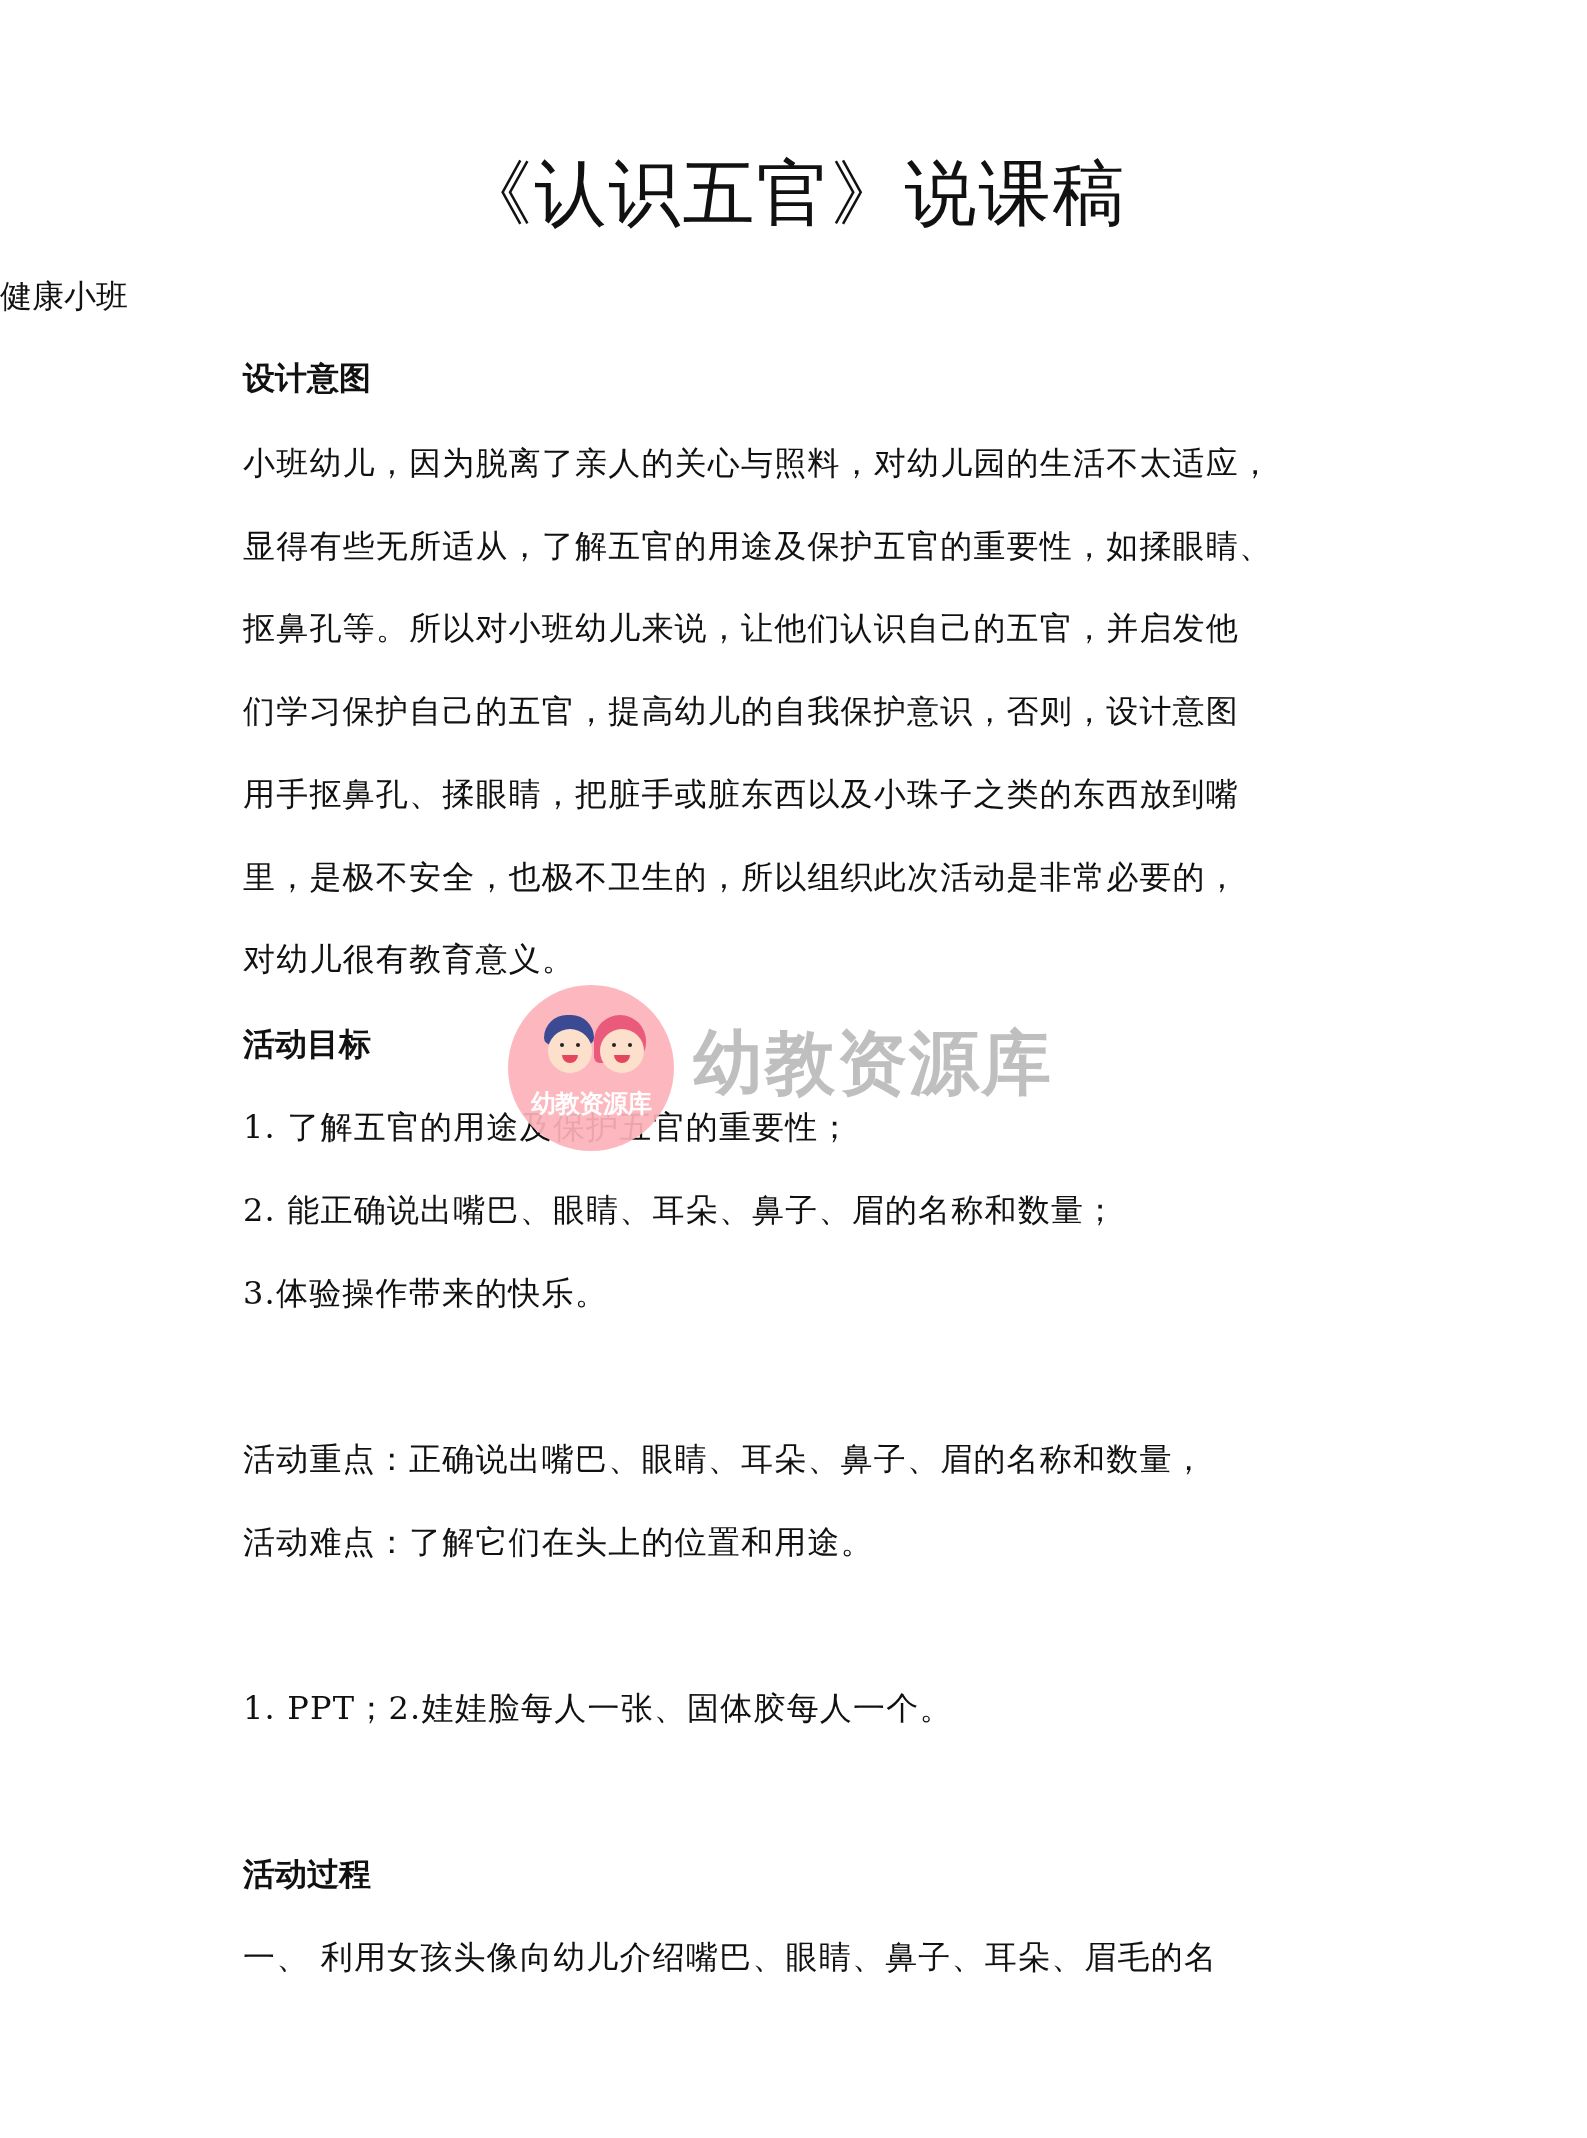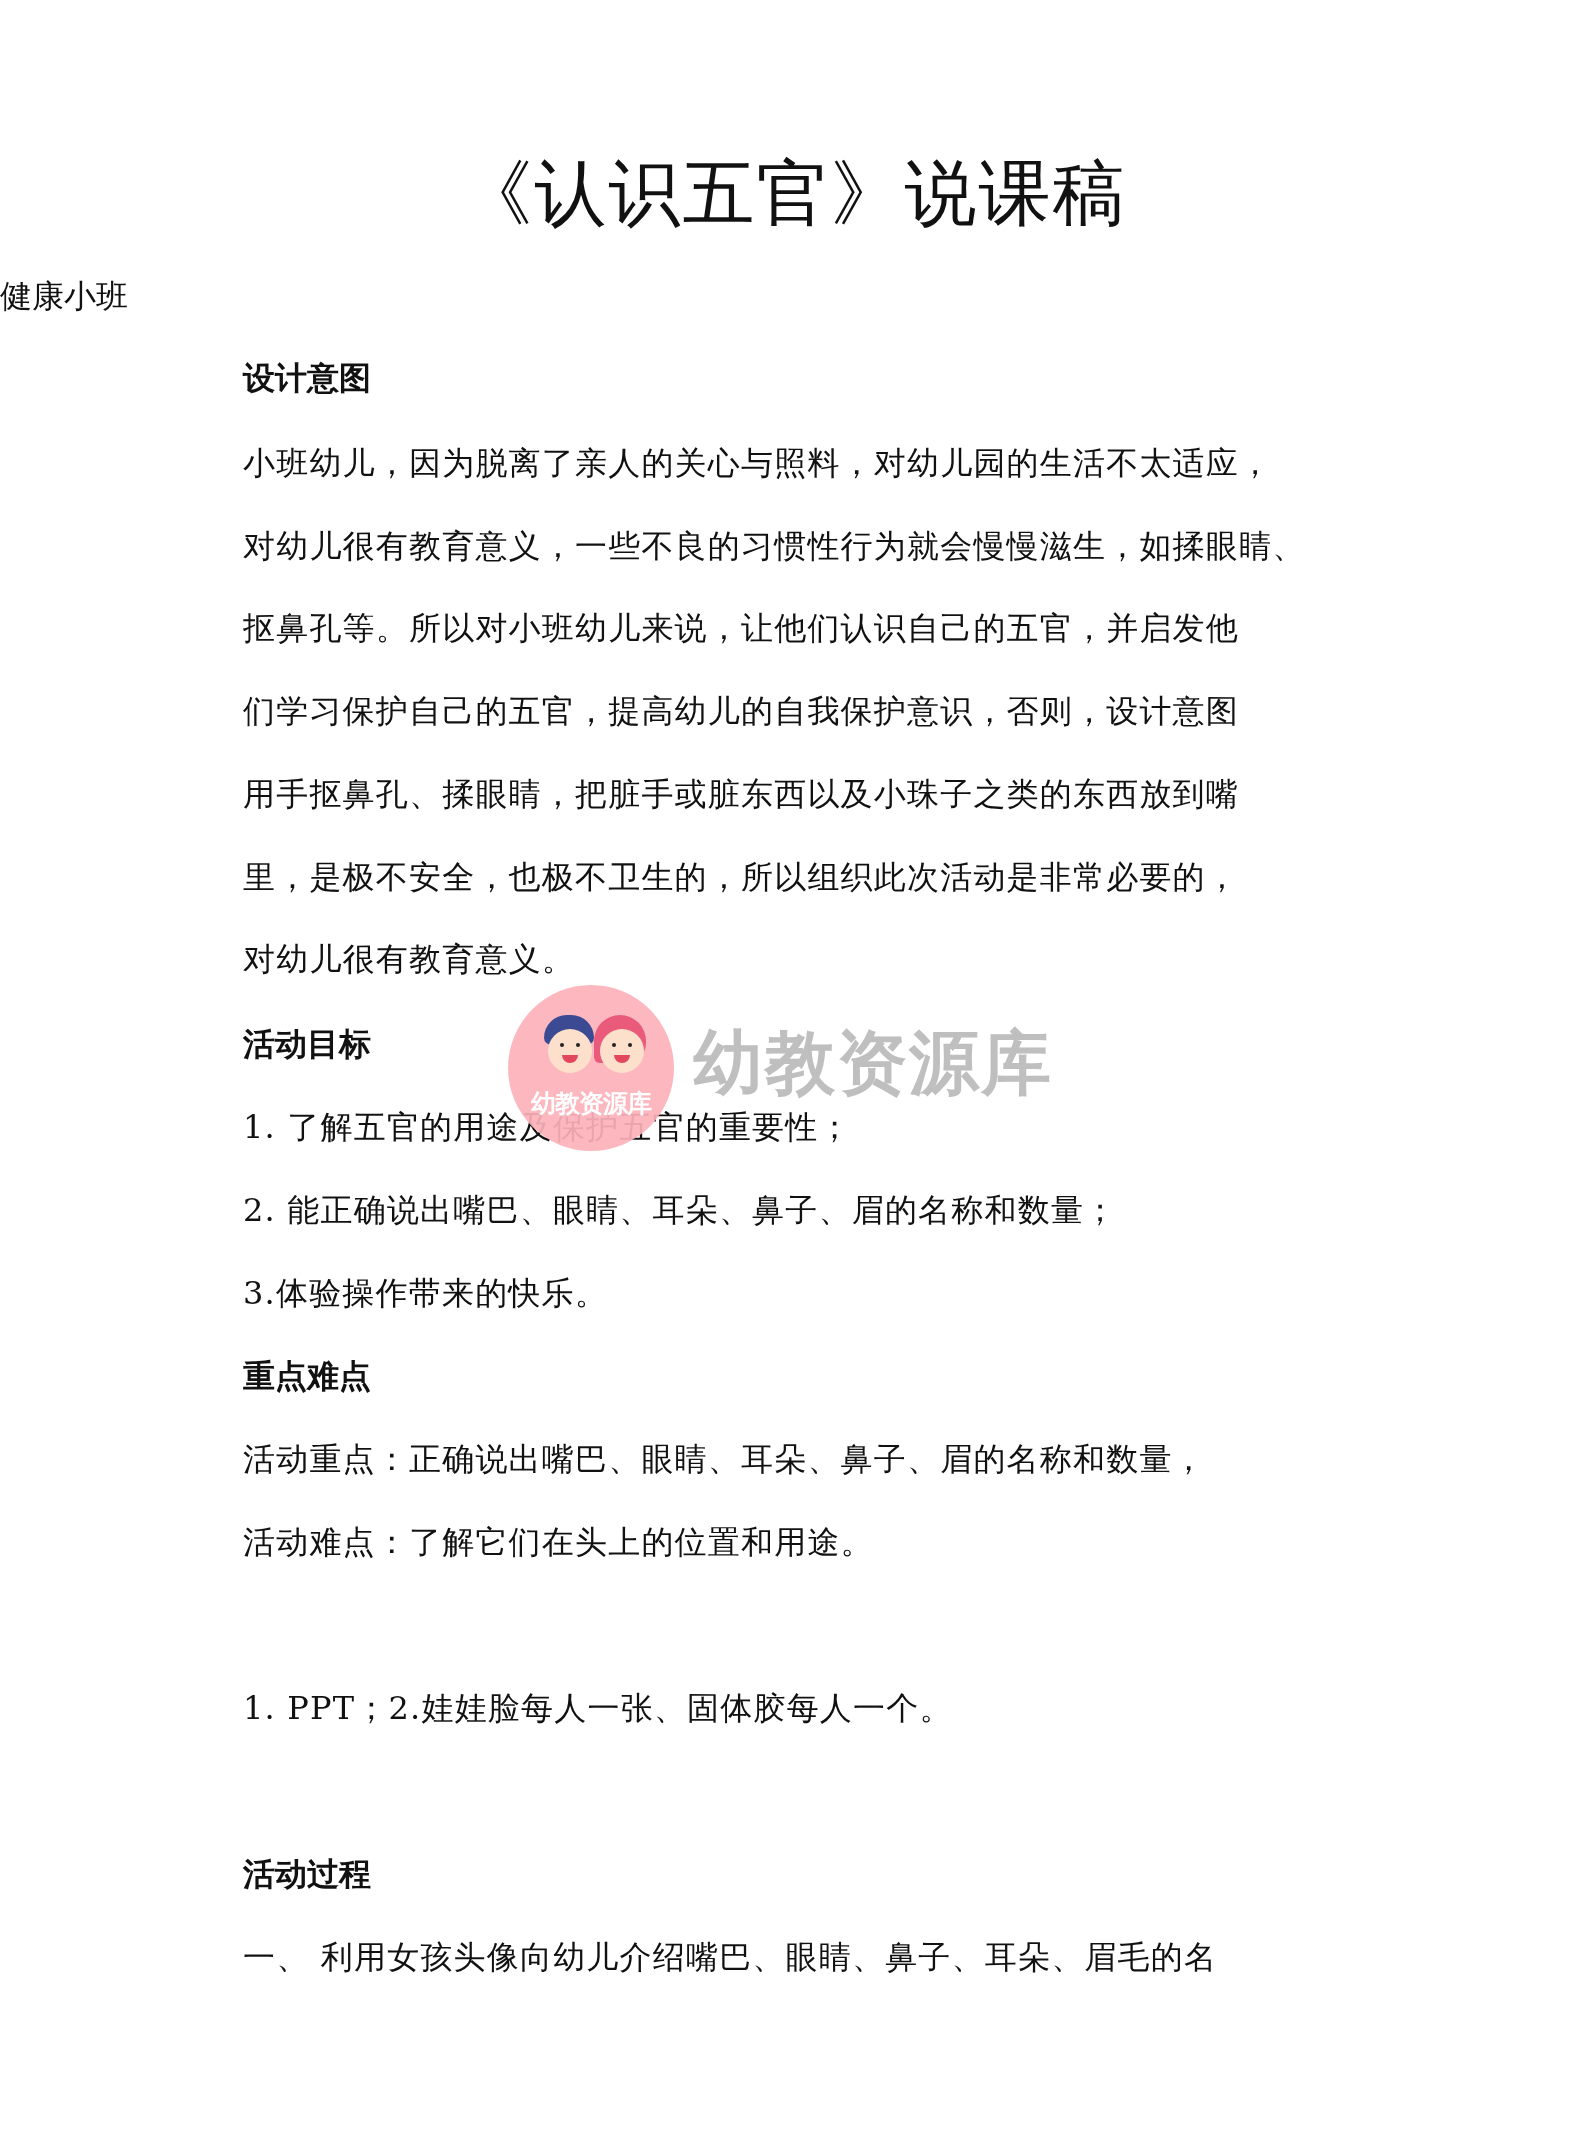--- a/index.html
+++ b/index.html
@@ -30,33 +30,32 @@
 </style>
 </head>
 <body>
 
 <div class="page">
   <div class="title">《认识五官》说课稿</div>
   <div class="subtitle">健康小班</div>
 
   <div class="line heading" style="top:358px">设计意图</div>
   <div class="line" style="top:443px">小班幼儿，因为脱离了亲人的关心与照料，对幼儿园的生活不太适应，</div>
-  <div class="line" style="top:526px">对幼儿很有教育意义，一些不良的习惯性行为就会慢慢滋生，如揉眼睛、</div>
+  <div class="line" style="top:526px">显得有些无所适从，了解五官的用途及保护五官的重要性，如揉眼睛、</div>
   <div class="line" style="top:608px">抠鼻孔等。所以对小班幼儿来说，让他们认识自己的五官，并启发他</div>
   <div class="line" style="top:691px">们学习保护自己的五官，提高幼儿的自我保护意识，否则，设计意图</div>
   <div class="line" style="top:774px">用手抠鼻孔、揉眼睛，把脏手或脏东西以及小珠子之类的东西放到嘴</div>
   <div class="line" style="top:857px">里，是极不安全，也极不卫生的，所以组织此次活动是非常必要的，</div>
   <div class="line" style="top:939px">对幼儿很有教育意义。</div>
 
   <div class="line heading" style="top:1024px">活动目标</div>
   <div class="line" style="top:1107px">1.  了解五官的用途及保护五官的重要性；</div>
   <div class="line" style="top:1190px">2.  能正确说出嘴巴、眼睛、耳朵、鼻子、眉的名称和数量；</div>
   <div class="line" style="top:1273px">3.体验操作带来的快乐。</div>
 
-  <div class="line heading" style="top:1356px">重点难点</div>
   <div class="line" style="top:1439px">活动重点：正确说出嘴巴、眼睛、耳朵、鼻子、眉的名称和数量，</div>
   <div class="line" style="top:1522px">活动难点：了解它们在头上的位置和用途。</div>
 
   <div class="line" style="top:1688px">1. PPT；2.娃娃脸每人一张、固体胶每人一个。</div>
 
   <div class="line heading" style="top:1854px">活动过程</div>
   <div class="line" style="top:1937px">一、  利用女孩头像向幼儿介绍嘴巴、眼睛、鼻子、耳朵、眉毛的名</div>
 
   <div class="watermark">
     <div class="wm-circle">

